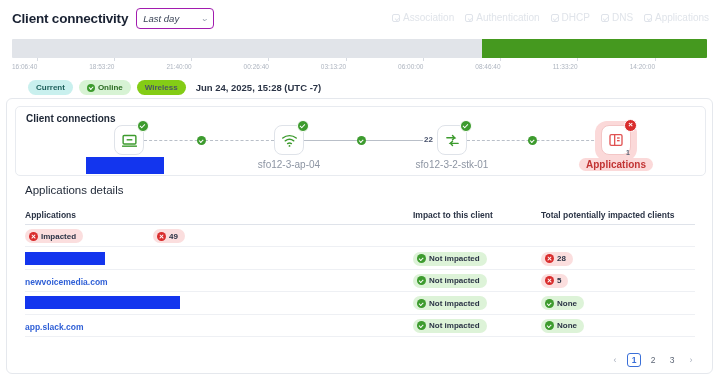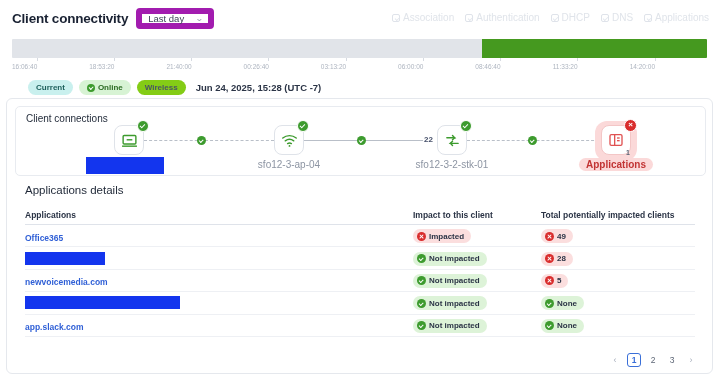--- a/index.html
+++ b/index.html
@@ -15,24 +15,24 @@
   .header {
     position: absolute; left: 0; top: 0; width: 719px; height: 36px;
     display: flex; align-items: center;
   }
   .page-title {
     font-size: 13.5px; font-weight: bold; color: #1a2233;
     margin-left: 12px; letter-spacing: -0.2px;
   }
   .range-select {
     margin-left: 8px; width: 78px; height: 21px;
-    border: 6px solid #a21caf; border-radius: 4px;
+    border: 1px solid #a21caf; border-radius: 4px;
     background: #fff;
     display: flex; align-items: center; justify-content: space-between;
-    padding: 0 6px; font-size: 9.5px; color: #3a4356;
+    padding: 0 6px; font-size: 9.5px; color: #3a4356; font-style: italic;
   }
   .chev { font-size: 8px; color: #9aa3b2; transform: scaleX(1.3); }
 
   .legend {
     position: absolute; right: 10px; top: 12px;
     display: flex; align-items: center; gap: 11px;
   }
   .legend-item { display: flex; align-items: center; gap: 3px; }
   .legend-box {
     width: 8px; height: 8px; border: 1px solid #dfe3ea; border-radius: 2px;
@@ -96,21 +96,21 @@
     background: #fff; border: 1px solid #e5e8ed; border-radius: 6px;
   }
 
   
   .conn-card {
     position: absolute; left: 8px; top: 7px; width: 691px; height: 70px;
     background: #fff; border: 1px solid #e8ebf0; border-radius: 5px;
   }
   .conn-title {
     position: absolute; left: 10px; top: 6px;
-    font-size: 10px; font-weight: normal; color: #1e2736;
+    font-size: 10px; font-weight: bold; color: #1e2736;
   }
   .topology { position: absolute; left: 0; top: 18px; width: 691px; height: 52px; }
 
   .node { position: absolute; width: 30px; height: 30px; }
   .node-box {
     width: 30px; height: 30px; border-radius: 8px;
     border: 1px solid #dfe3e9; background: #fff;
     display: flex; align-items: center; justify-content: center;
   }
   .node-halo {
@@ -405,21 +405,20 @@
   <div class="details-title">Applications details</div>
 
   <div class="table">
     <div class="thead">
       <div class="col-app">Applications</div>
       <div class="col-impact">Impact to this client</div>
       <div class="col-total">Total potentially impacted clients</div>
     </div>
     <div id="tbody">
         <div class="trow">
-          <div class="col-app"><span class="app-name">Office365</span></div>
           <div class="col-impact"><span class="tag tag-bad">
               <span class="ico-bad"></span>
               <span>Impacted</span>
             </span></div>
           <div class="col-total"><span class="tag tag-bad">
               <span class="ico-bad"></span>
               <span>49</span>
             </span></div>
         </div>
         <div class="trow">

